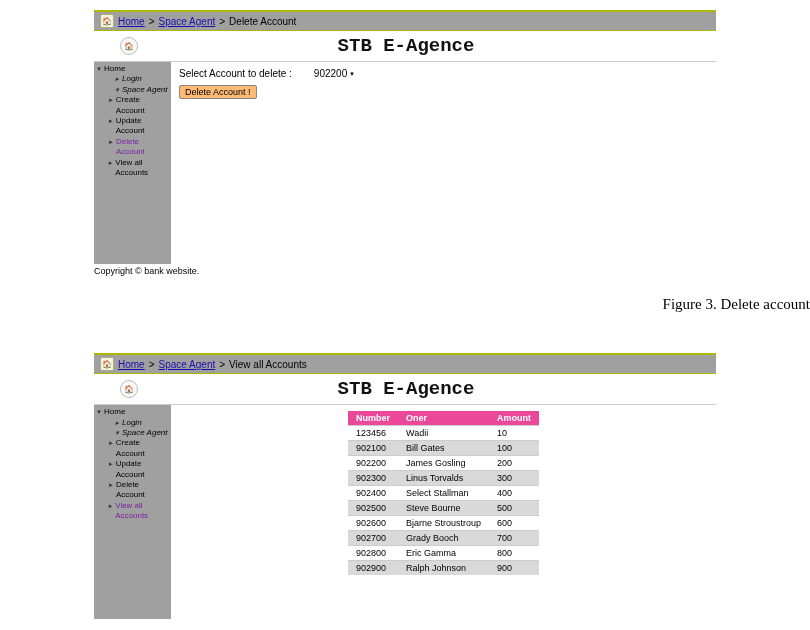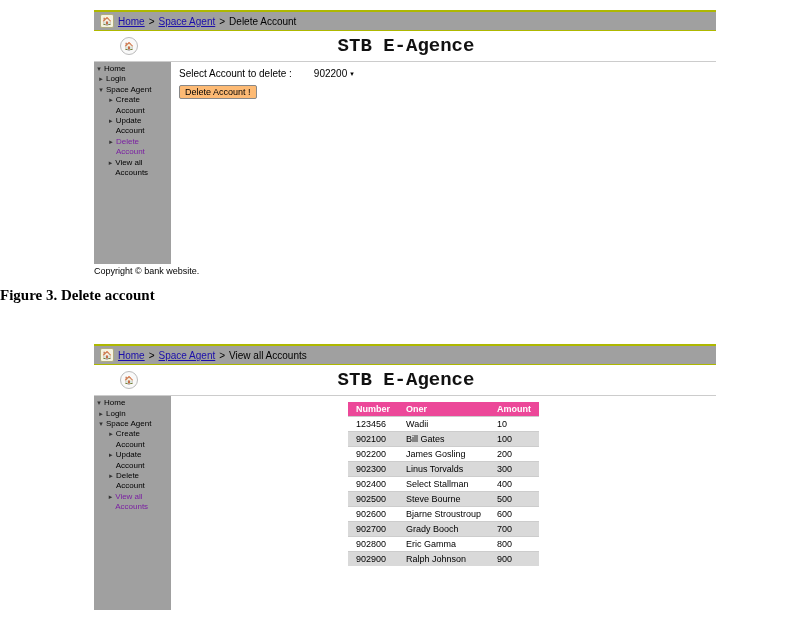--- a/index.html
+++ b/index.html
@@ -93,21 +93,21 @@
     line-height: 1.3;
   }
   .sidebar .arrow {
     width: 6px;
     text-align: center;
     color: #333;
     font-size: 7px;
     line-height: 1.3;
   }
   .sidebar .lvl1 { padding-left: 2px; }
-  .sidebar .lvl2 { padding-left: 4px; }
+  .sidebar .lvl2 { padding-left: 20px; font-style: italic; }
   .sidebar .lvl3 { padding-left: 14px; }
   .sidebar .active {
     color: #7a1fa2;
   }
   .content {
     flex: 1;
     padding: 6px 8px;
     font-size: 10px;
     color: #000;
   }
@@ -135,26 +135,25 @@
     font-size: 9px;
     margin-top: 6px;
     cursor: pointer;
   }
   .footer {
     font-size: 9px;
     color: #000;
     padding: 2px 0 0 0;
   }
   .figure-caption {
-    text-align: left;
+    text-align: right;
     font-family: "Times New Roman", Times, serif;
     font-size: 15px;
     color: #000;
-    margin: 11px 0 40px 0;
-    font-weight: bold;
+    margin: 20px 0 40px 0;
   }
   
   table.accounts {
     border-collapse: collapse;
     font-size: 9px;
     margin: 0 auto;
   }
   table.accounts th {
     background: #ec4899;
     color: #fff;

